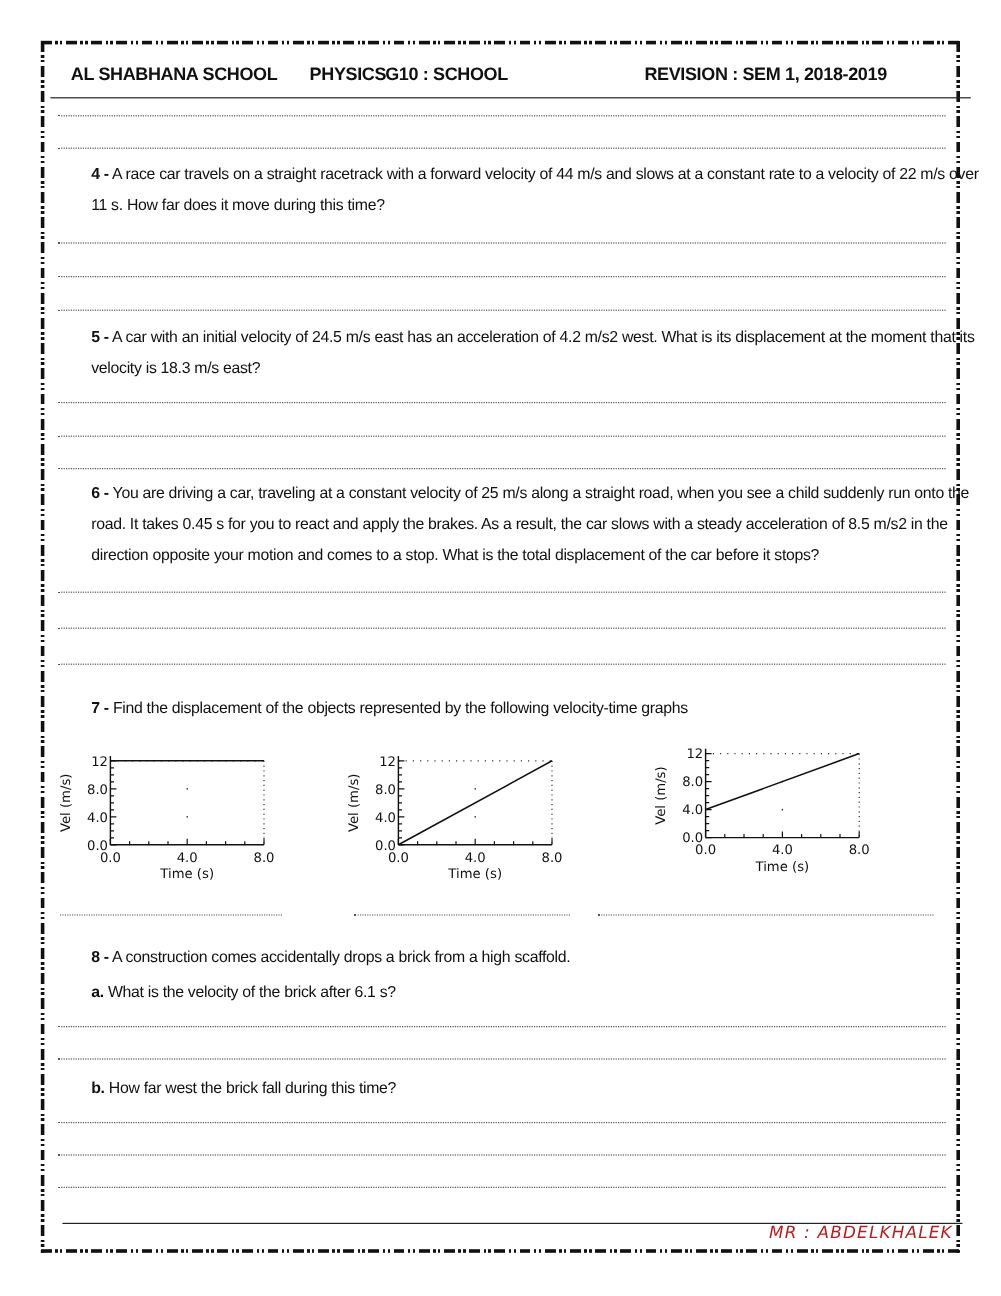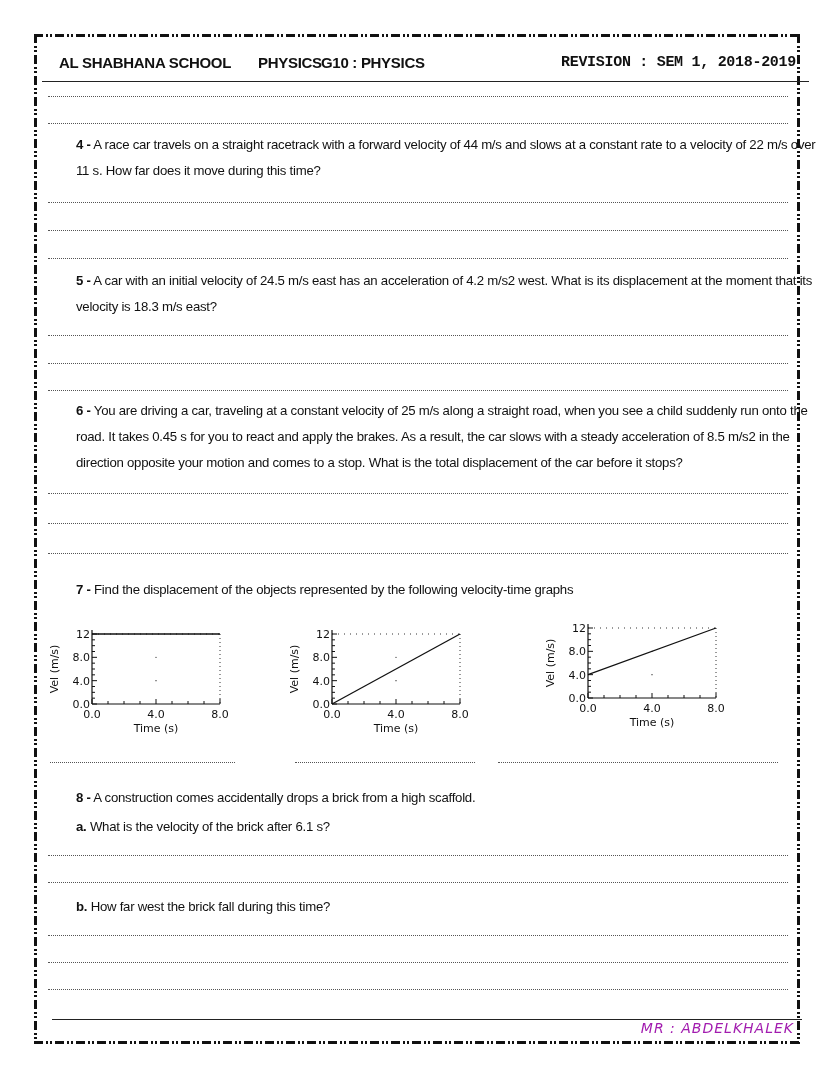--- a/index.html
+++ b/index.html
@@ -15,50 +15,50 @@
     background: repeating-linear-gradient(180deg, #111 0 9px, transparent 9px 12px, #111 12px 14px, transparent 14px 16px, #111 16px 18px, transparent 18px 21px); }
   .frame .b-left { left: 0; }
   .frame .b-right { right: 0; }
 
   .header { position: absolute; left: 48px; top: 54px; width: 760px; height: 24px;
     font-size: 15px; font-weight: bold; letter-spacing: -0.3px; }
   .header span { position: absolute; top: 0; white-space: nowrap; margin-left: 11px; }
   .header .school { left: 0; }
   .header .subject { left: 199px; text-align: center; }
   .header .grade { left: 262px; }
-  .header .revision { left: 502px; font-family: Liberation Mono, monospace; }
+  .header .revision { left: 478px; }
   .header-rule { position: absolute; left: 42px; top: 81px; width: 767px; height: 0; border-top: 1.5px solid #222; }
 
   .dotline { position: absolute; left: 48px; width: 740px; height: 0; border-top: 1px dotted #555; }
 
   .q { position: absolute; left: 48px; width: 745px; font-size: 13.2px; line-height: 26px; letter-spacing: -0.25px; margin-left: 28px; }
   .q b { font-weight: bold; }
 
   .graph { position: absolute; }
   .graph svg { display: block; }
   .graph text { font-family: "DejaVu Sans", sans-serif; font-size: 11px; fill: #111; }
 
   .footer-rule { position: absolute; left: 52px; top: 1019px; width: 750px; height: 0; border-top: 1.5px solid #222; }
   .footer-name { position: absolute; right: 40px; top: 1020px; font-family: "DejaVu Sans", sans-serif;
-    font-size: 14px; letter-spacing: 1px; color: #a21caf; font-style: italic; }
+    font-size: 14px; letter-spacing: 1px; color: #b91c1c; font-style: italic; }
 </style>
 </head>
 <body>
 
 <div class="frame">
   <div class="b-top"></div>
   <div class="b-bot"></div>
   <div class="b-left"></div>
   <div class="b-right"></div>
 </div>
 
 <div class="header">
   <span class="school">AL SHABHANA SCHOOL</span>
   <span class="subject">PHYSICS</span>
-  <span class="grade">G10 : PHYSICS</span>
+  <span class="grade">G10 : SCHOOL</span>
   <span class="revision">REVISION : SEM 1,  2018-2019</span>
 </div>
 <div class="header-rule"></div>
 
 <div class="dotline" style="top:96px"></div>
 <div class="dotline" style="top:123px"></div>
 
 <div class="q" style="top:132px">
   <b>4 -</b>
   <span>A race car travels on a straight racetrack with a forward velocity of 44 m/s and slows at a constant rate to a velocity of 22 m/s over 11 s. How far does it move during this time?</span>

